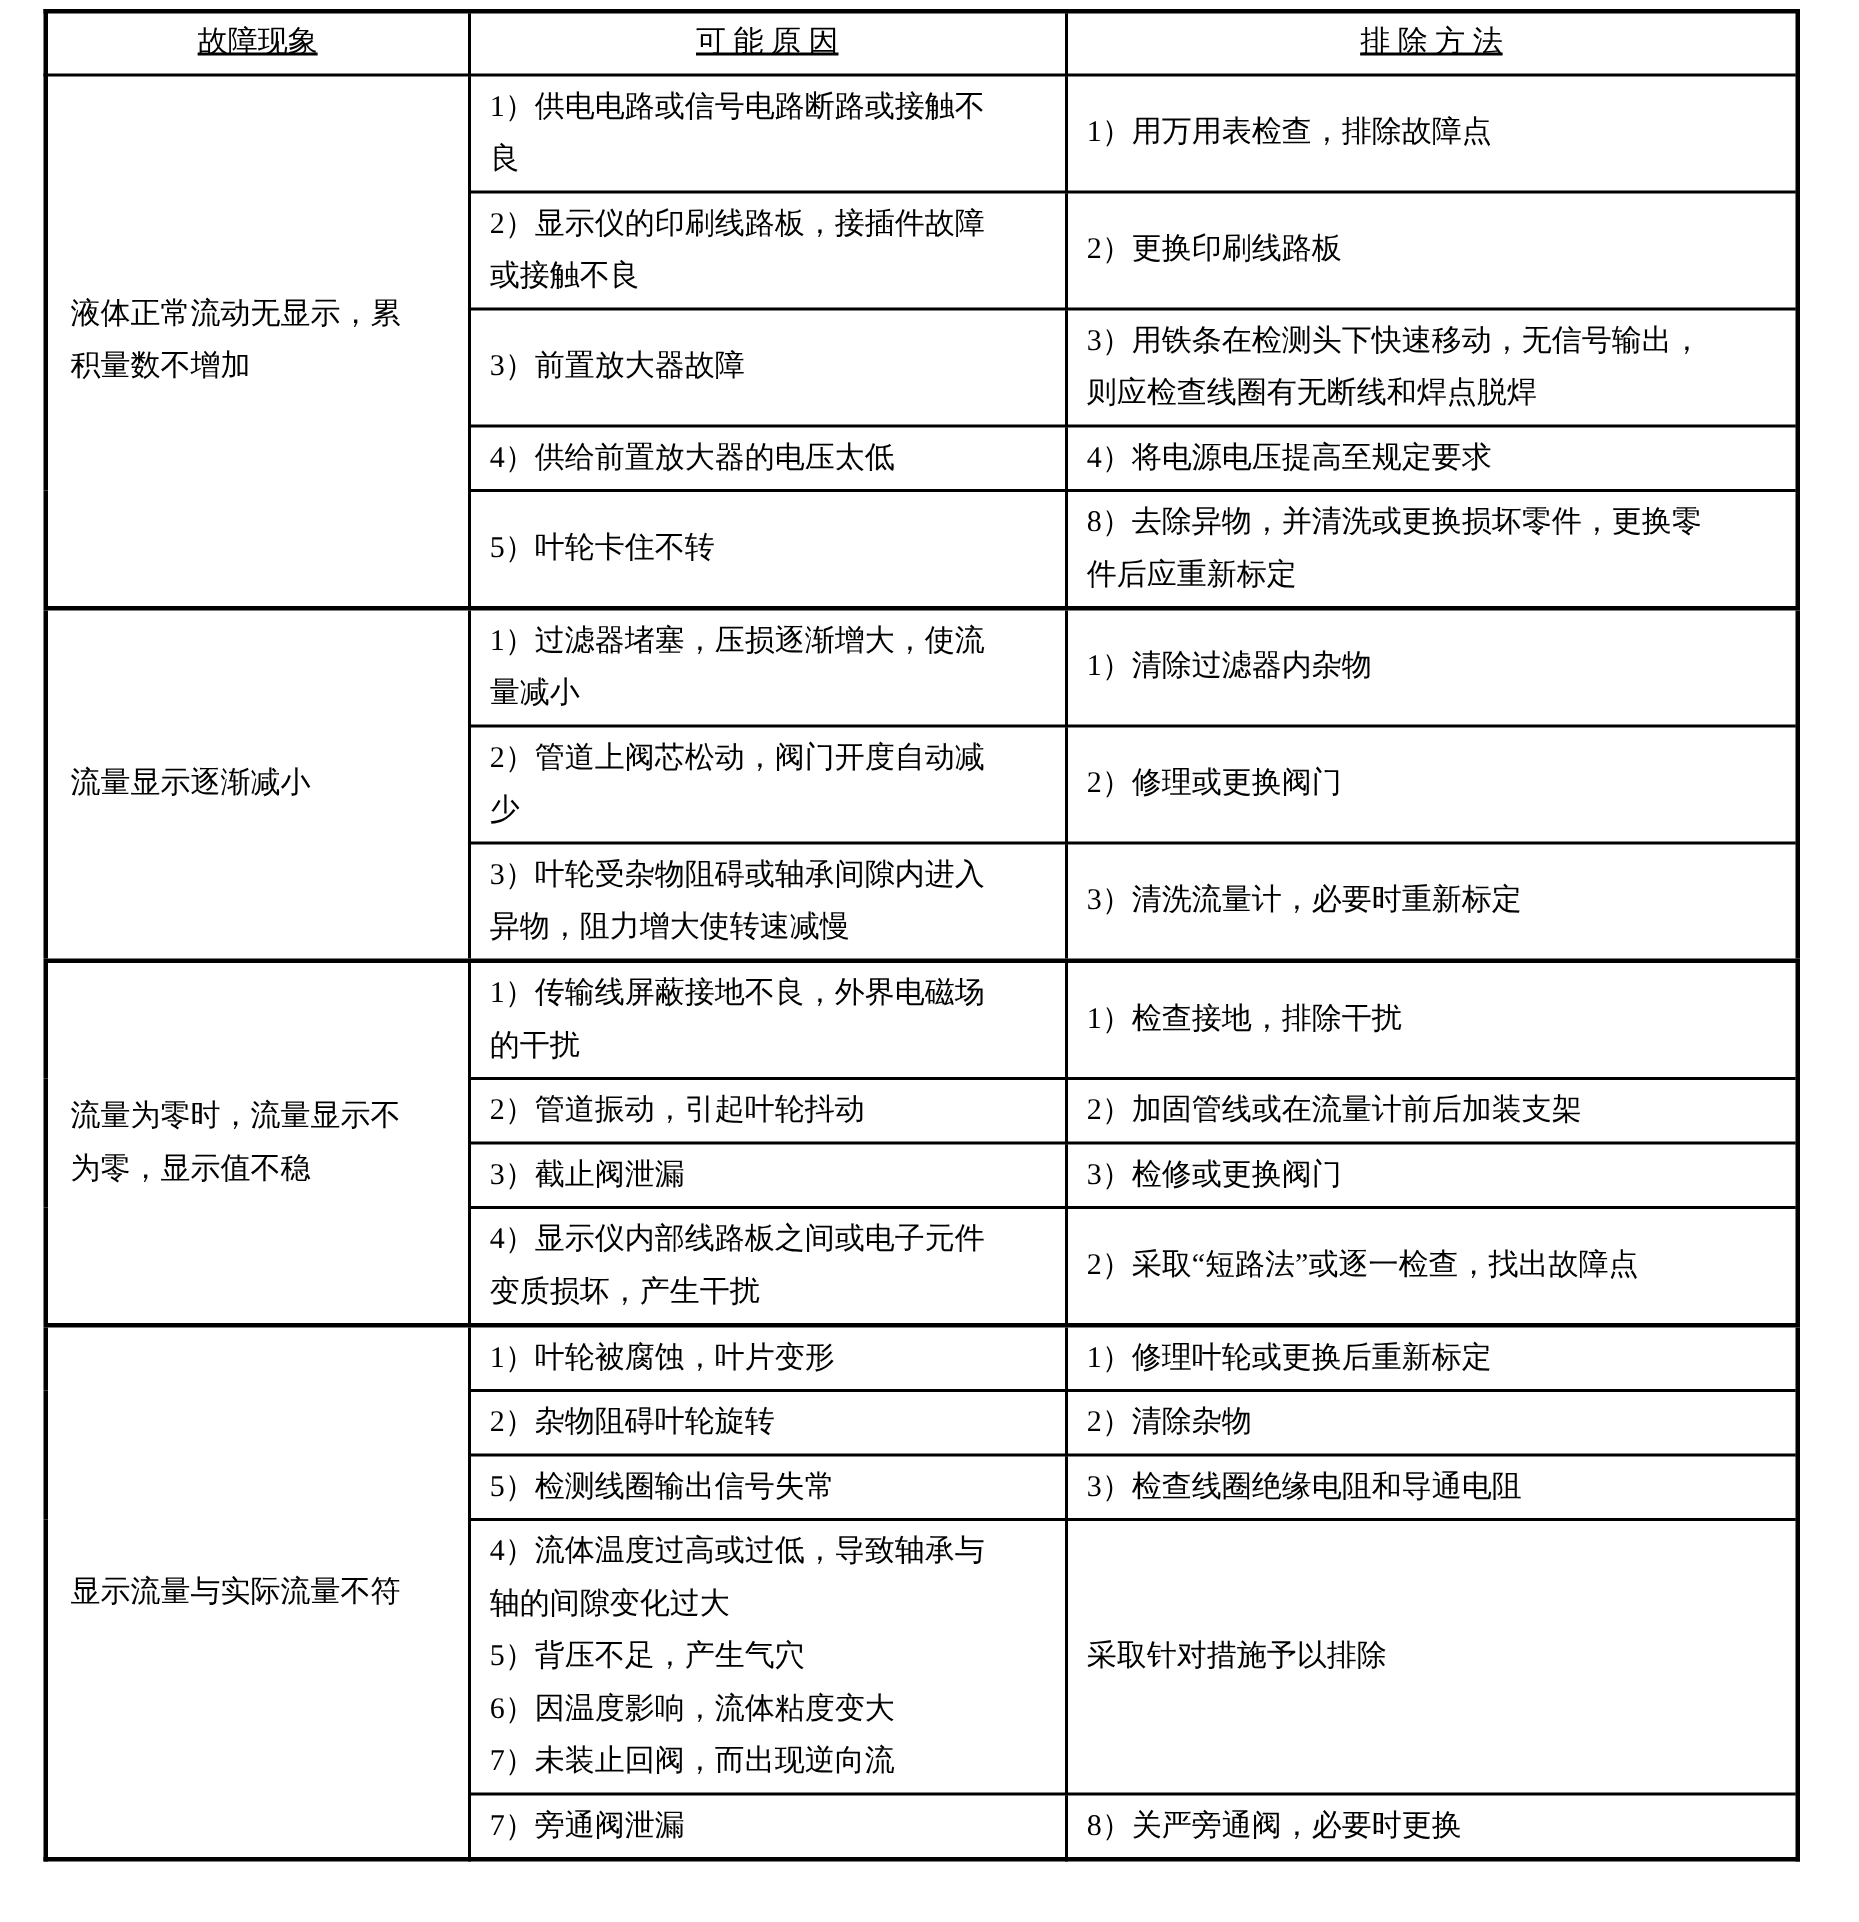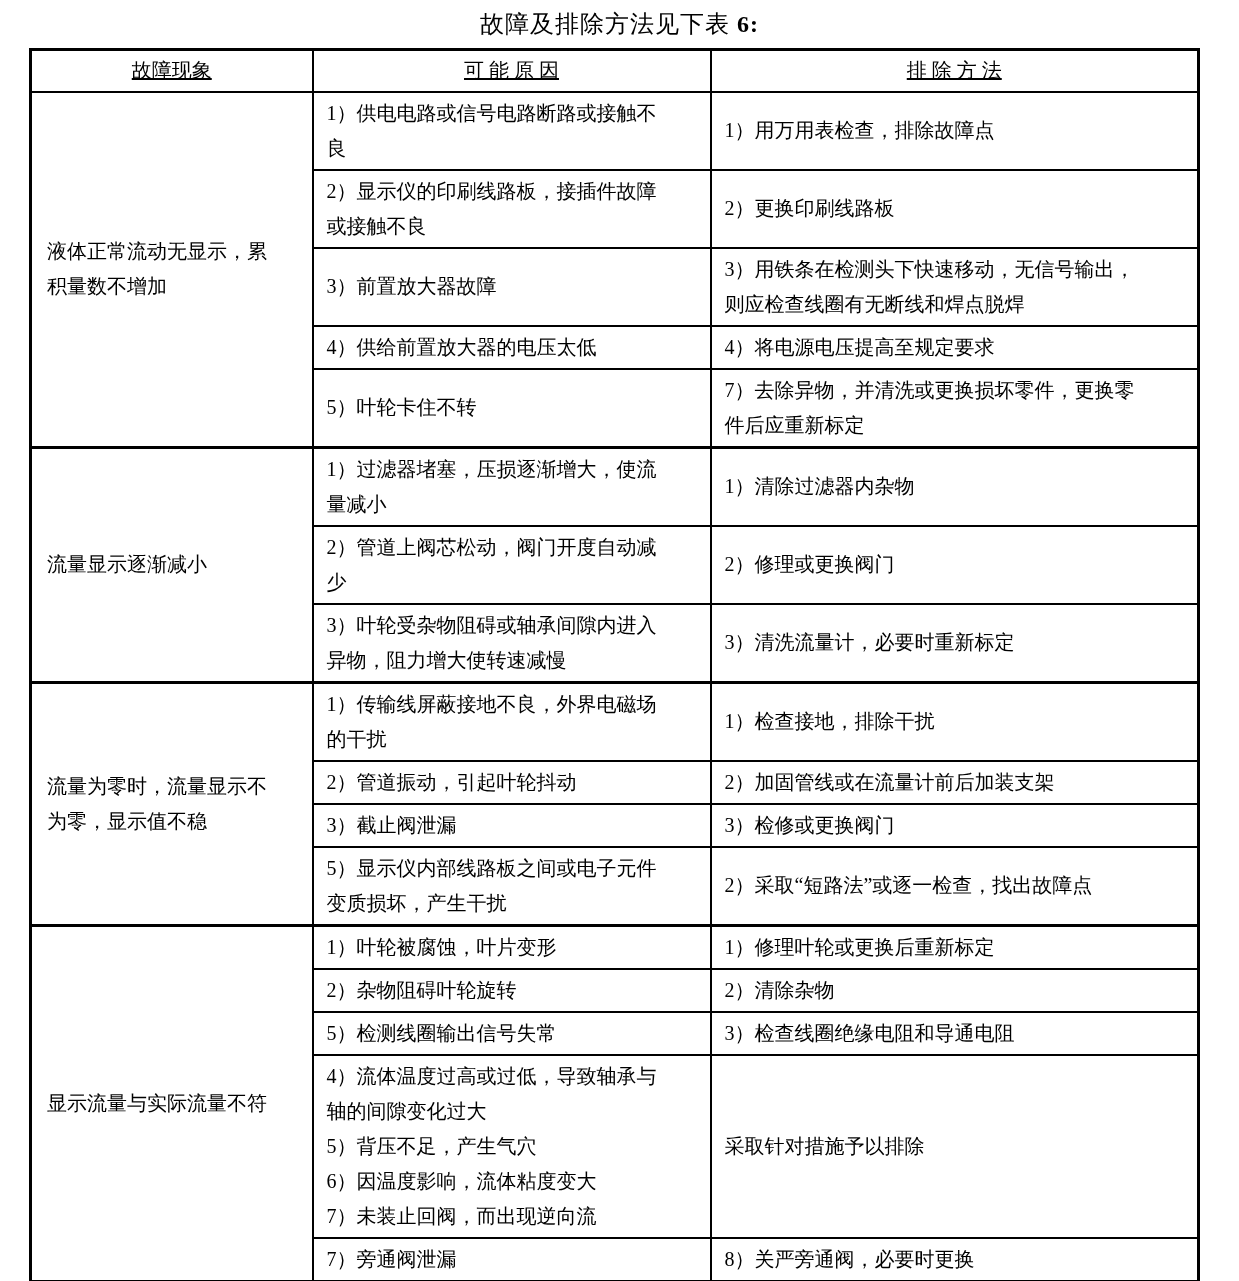--- a/index.html
+++ b/index.html
@@ -63,23 +63,20 @@
     padding-right: 8px;
   }
   tr.section-start td {
     border-top: 3px solid #000000;
   }
 </style>
 </head>
 <body>
 
 <div class="page">
-  <div class="doc-title">
-    <span>故障及排除方法见下表 </span><span class="title-num">6:</span>
-  </div>
 
   <table class="fault-table">
     <colgroup>
       <col class="c-phenomenon">
       <col class="c-cause">
       <col class="c-method">
     </colgroup>
     <thead>
       <tr>
         <th>故障现象</th>
@@ -104,21 +101,21 @@
           <td class="cause-cell">3）前置放大器故障</td>
           <td class="method-cell">3）用铁条在检测头下快速移动，无信号输出，
 则应检查线圈有无断线和焊点脱焊</td>
         </tr>
         <tr>
           <td class="cause-cell">4）供给前置放大器的电压太低</td>
           <td class="method-cell">4）将电源电压提高至规定要求</td>
         </tr>
         <tr>
           <td class="cause-cell">5）叶轮卡住不转</td>
-          <td class="method-cell">7）去除异物，并清洗或更换损坏零件，更换零
+          <td class="method-cell">8）去除异物，并清洗或更换损坏零件，更换零
 件后应重新标定</td>
         </tr>
         <tr class="section-start">
           <td rowspan="3" class="phenomenon-cell">流量显示逐渐减小</td>
           <td class="cause-cell">1）过滤器堵塞，压损逐渐增大，使流
 量减小</td>
           <td class="method-cell">1）清除过滤器内杂物</td>
         </tr>
         <tr>
           <td class="cause-cell">2）管道上阀芯松动，阀门开度自动减
@@ -139,21 +136,21 @@
         </tr>
         <tr>
           <td class="cause-cell">2）管道振动，引起叶轮抖动</td>
           <td class="method-cell">2）加固管线或在流量计前后加装支架</td>
         </tr>
         <tr>
           <td class="cause-cell">3）截止阀泄漏</td>
           <td class="method-cell">3）检修或更换阀门</td>
         </tr>
         <tr>
-          <td class="cause-cell">5）显示仪内部线路板之间或电子元件
+          <td class="cause-cell">4）显示仪内部线路板之间或电子元件
 变质损坏，产生干扰</td>
           <td class="method-cell">2）采取“短路法”或逐一检查，找出故障点</td>
         </tr>
         <tr class="section-start">
           <td rowspan="5" class="phenomenon-cell">显示流量与实际流量不符</td>
           <td class="cause-cell">1）叶轮被腐蚀，叶片变形</td>
           <td class="method-cell">1）修理叶轮或更换后重新标定</td>
         </tr>
         <tr>
           <td class="cause-cell">2）杂物阻碍叶轮旋转</td>

